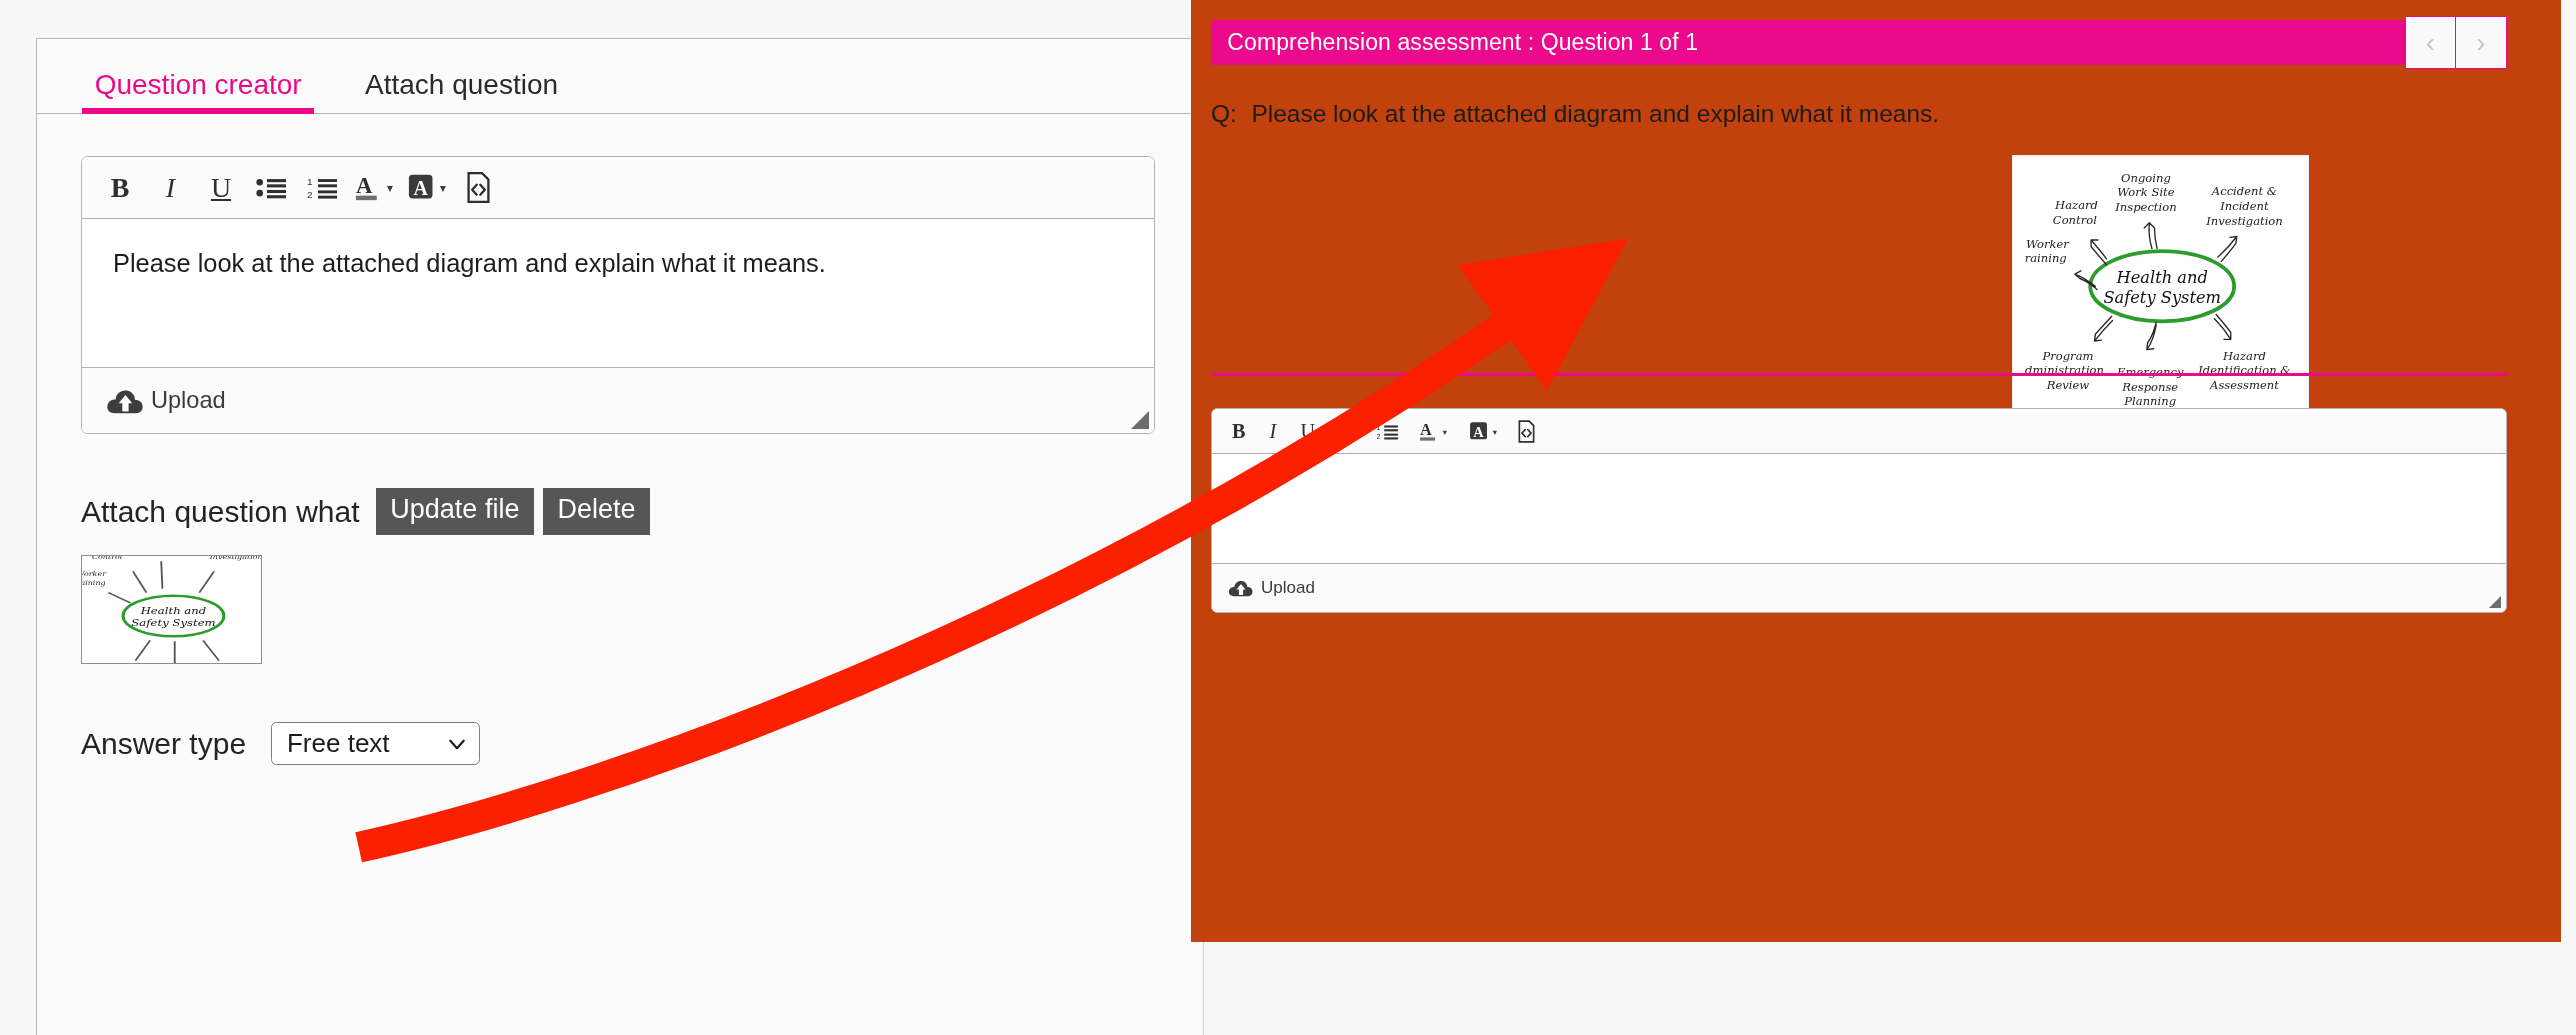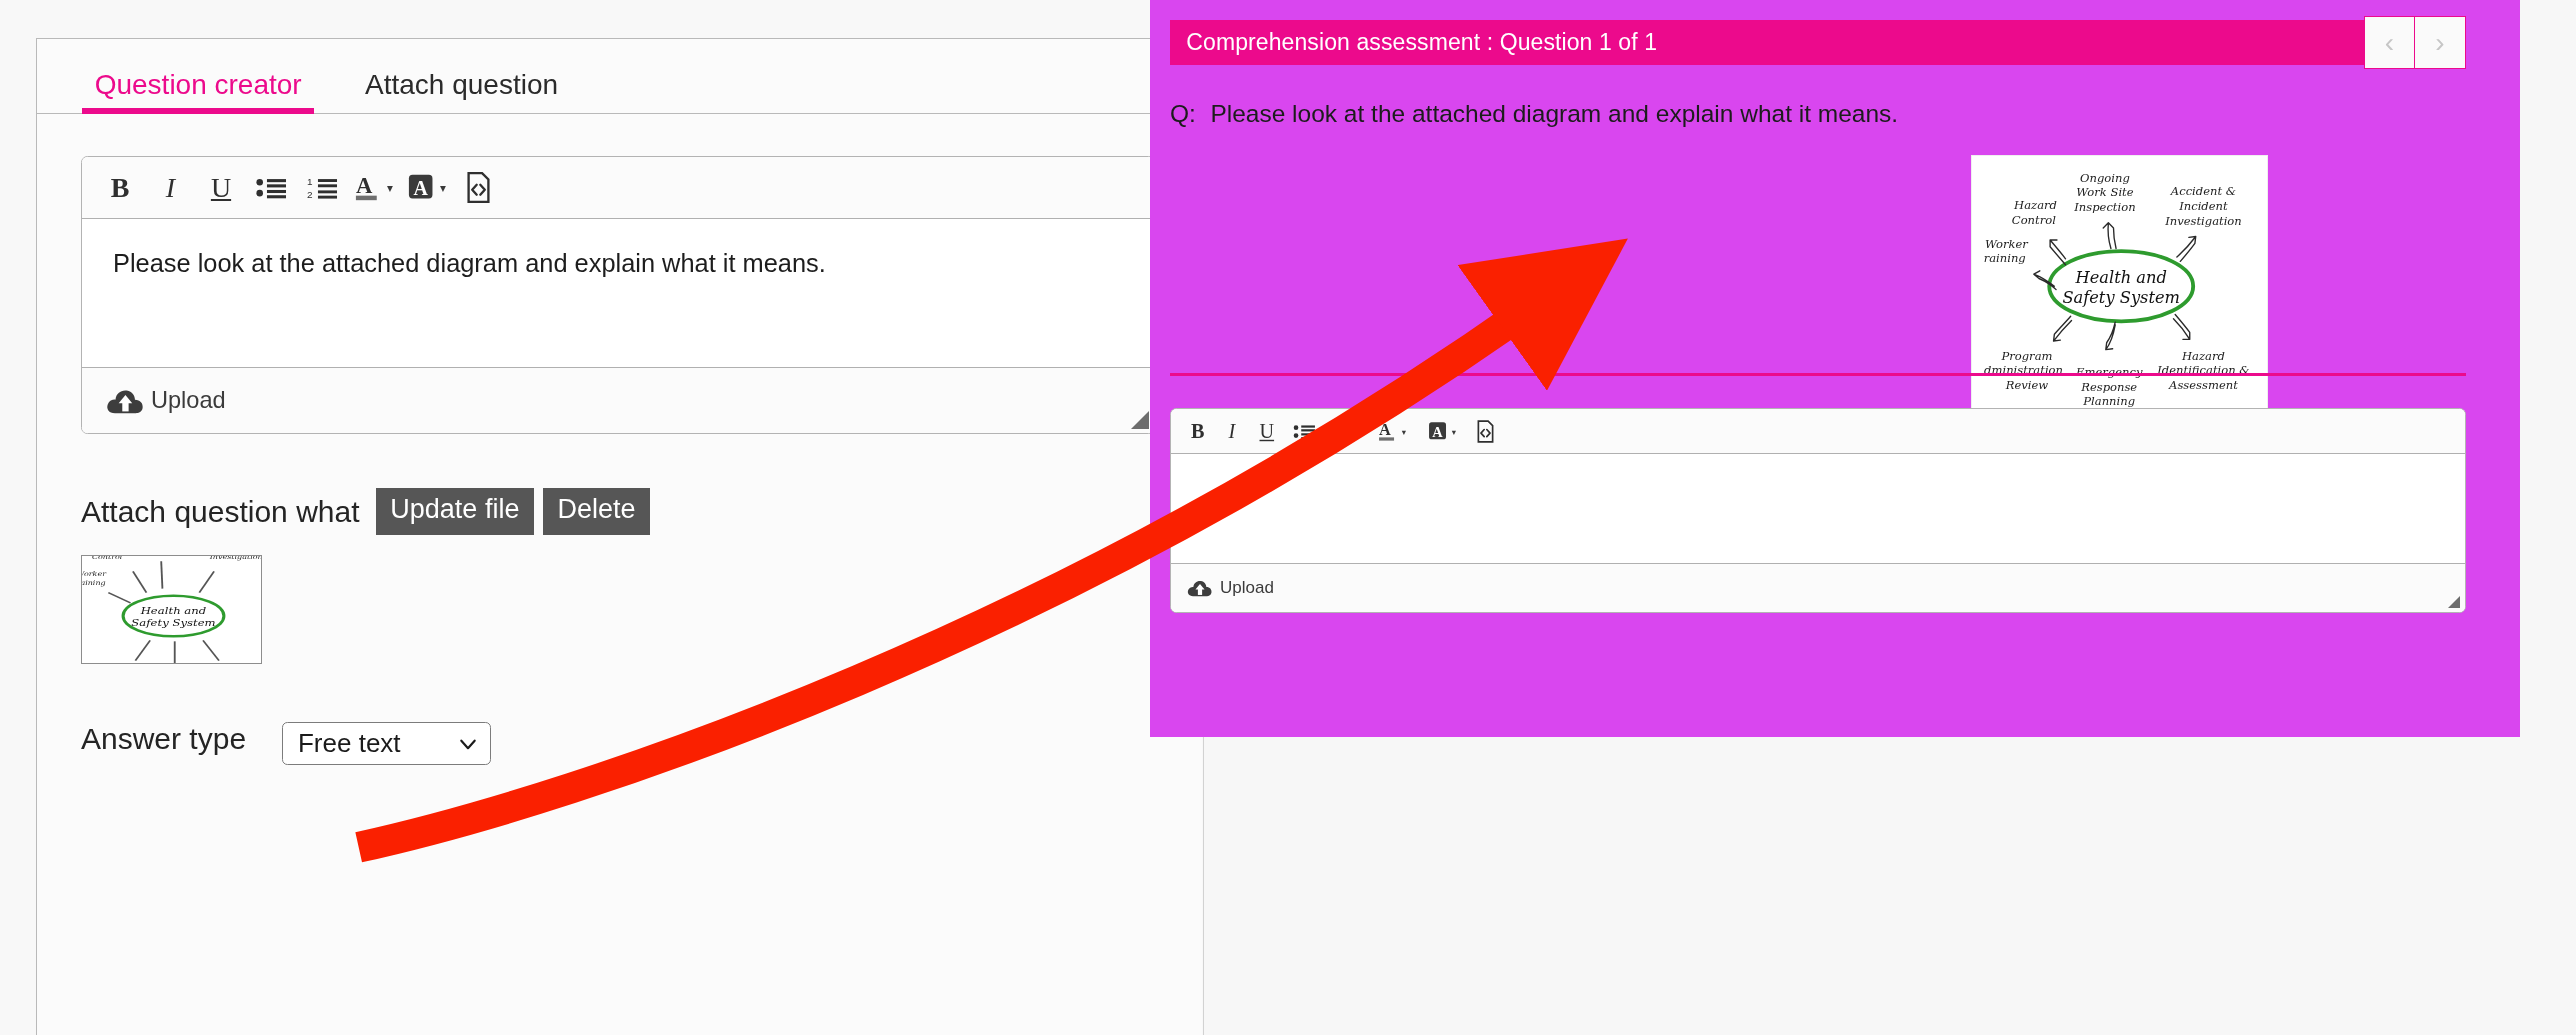--- a/index.html
+++ b/index.html
@@ -134,40 +134,39 @@
     background:#fff;
     overflow:hidden;
     position:relative;
     cursor:pointer;
   }
   .thumb .thumb-inner{
     position:absolute; left:-12.7px; top:-16.3px; width:209px; height:152px;
   }
 
   .answer-type-row {
-    display:flex; 
+    display:flex; align-items:center;
     margin-top:58px;
-    gap:11px;
   }
   .answer-type-label { font-size:30px; color:#242424; margin-right:25.4px; }
   .select-box {
     width:209px; height:43px;
     border:0.9px solid #7c7c7c; border-radius:5.4px;
     background:#fff;
     display:flex; align-items:center; justify-content:space-between;
     padding:0 12.7px 0 14.5px;
     font-size:26px; color:#1b1b1b;
     cursor:pointer;
   }
   .chev-down { width:20px; height:20px; }
 
   
   #right-pane {
-    position:absolute; left:1150px; top:0; width:1370px; height:737px;
-    background:#d946ef; overflow:hidden;
+    position:absolute; left:1191px; top:0; width:1370px; height:942px;
+    background:#c2410c; overflow:hidden;
   }
   .assess-header {
     position:absolute; left:20px; top:20px; width:1296px; height:45px;
     background:#ec0a8c;
     display:flex; align-items:center;
   }
   .assess-title {
     color:#fff; font-size:23px; padding-left:16.3px; letter-spacing:0.1px;
   }
   .nav-group {

